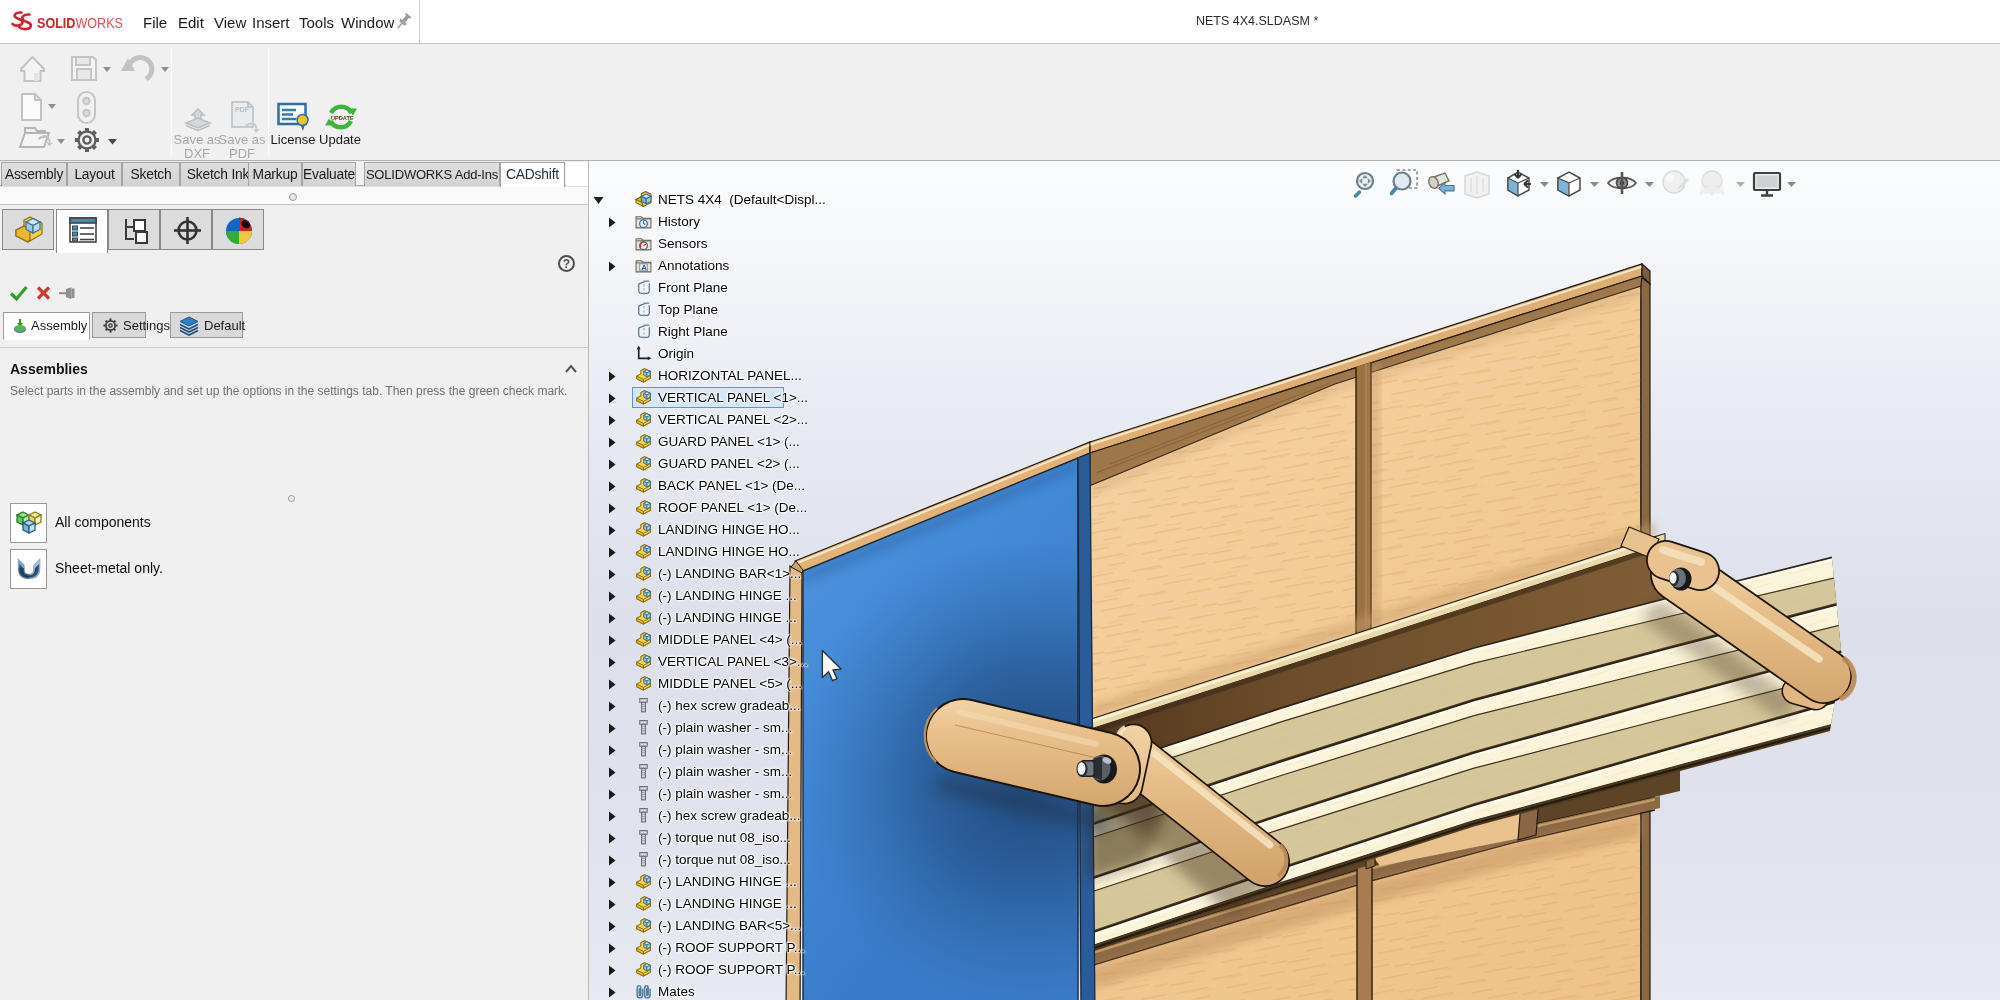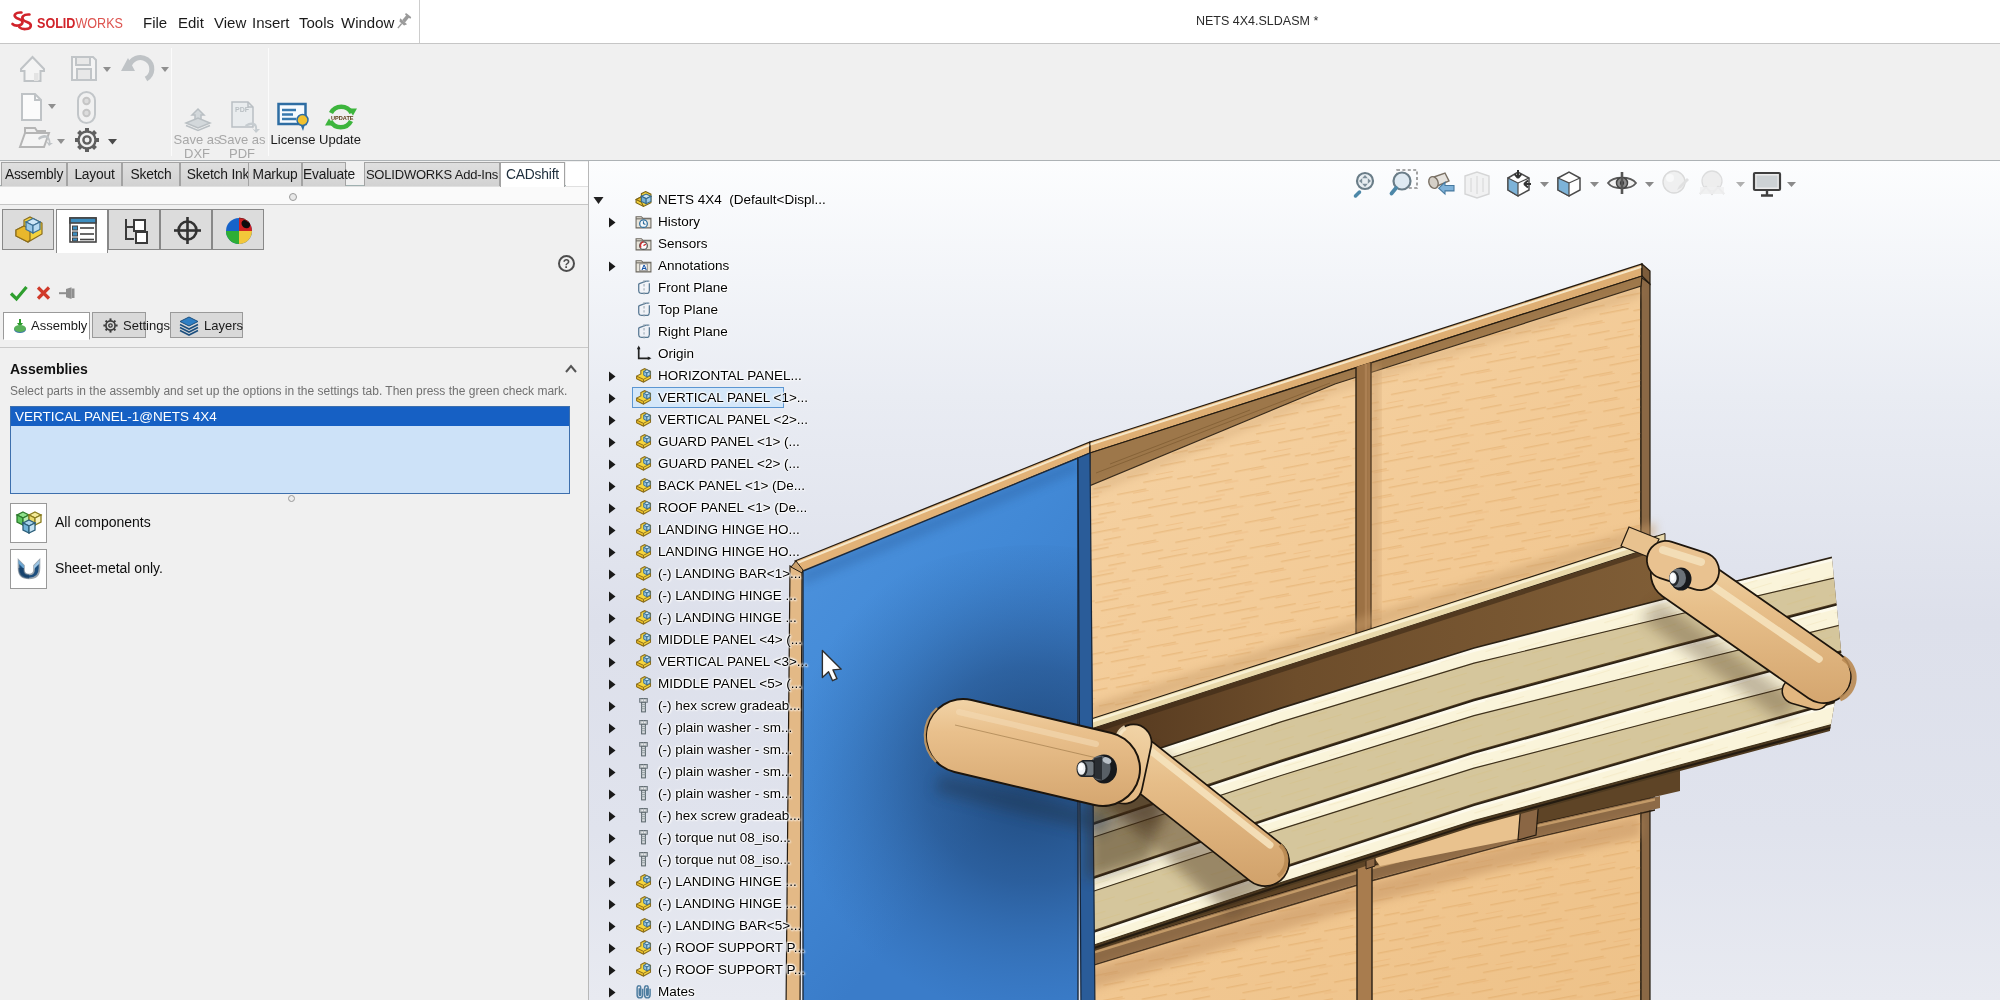--- a/index.html
+++ b/index.html
@@ -174,21 +174,21 @@
   </svg>
   <div class="tlabel dark" style="left:311px;top:89px;width:58px">Update</div>
 </div>
 
 <div id="cmtabs">
   <div class="cmtab" style="left:1px;width:66px">Assembly</div>
   <div class="cmtab" style="left:67px;width:55px">Layout</div>
   <div class="cmtab" style="left:122px;width:58px">Sketch</div>
   <div class="cmtab" style="left:180px;width:76px">Sketch Ink</div>
   <div class="cmtab" style="left:248px;width:54px">Markup</div>
-  <div class="cmtab" style="left:302px;width:44px">Evaluate</div>
+  <div class="cmtab" style="left:302px;width:54px">Evaluate</div>
   <div class="cmtab" style="left:364px;width:136px;font-size:13px">SOLIDWORKS Add-Ins</div>
   <div class="cmtab active" style="left:500px;width:65px">CADshift</div>
   <div style="position:absolute;left:566px;top:1px;width:22px;height:25px;background:#fff"></div>
 </div>
 <div id="cmstrip"></div>
 <div id="cmdot"></div>
 
 <div id="lpanel">
   <div class="ptab" style="left:2px">
     <svg style="margin:6px 0 0 11px" width="30" height="28" viewBox="0 0 30 28">
@@ -278,31 +278,28 @@
     </svg>
     <span style="position:absolute;left:30px;top:5px">Settings</span>
   </div>
   <div class="stab" style="left:170px;width:73px">
     <svg style="position:absolute;left:8px;top:3px" width="20" height="20" viewBox="0 0 20 20">
       <path d="M10 1 L19 5.5 L10 10 L1 5.5 Z" fill="#2f7fc4" stroke="#1c4f7e"></path>
       <path d="M1 8.5 L10 13 L19 8.5" fill="none" stroke="#1c4f7e" stroke-width="1.6"></path>
       <path d="M1 11.5 L10 16 L19 11.5" fill="none" stroke="#1c4f7e" stroke-width="1.6"></path>
       <path d="M1 14.5 L10 19 L19 14.5" fill="none" stroke="#1c4f7e" stroke-width="1.6"></path>
     </svg>
-    <span style="position:absolute;left:33px;top:5px">Layers</span>
+    <span style="position:absolute;left:33px;top:5px">Default</span>
   </div>
   <div id="stabline"></div>
   <div id="secAssemblies">Assemblies</div>
   <svg id="secChev" viewBox="0 0 12 12">
       <path d="M1 9 L6 3 L11 9" fill="none" stroke="#555" stroke-width="2"></path>
     </svg>
   <div id="secDesc">Select parts in the assembly and set up the options in the settings tab. Then press the green check mark.</div>
-  <div id="listbox">
-      <div id="listsel">VERTICAL PANEL-1@NETS 4X4</div>
-    </div>
   <div id="lbdot"></div>
   <div class="optbox" style="top:298px">
     <svg style="margin:5px 0 0 4px" width="28" height="28" viewBox="0 0 28 28">
       <g stroke-width="1.3">
         <path d="M8 3 L14 6 L8 9 L2 6 Z" fill="#8ee08a" stroke="#2c7a2c"></path>
         <path d="M2 6 L8 9 L8 16 L2 13 Z" fill="#5fc75f" stroke="#2c7a2c"></path>
         <path d="M8 9 L14 6 L14 13 L8 16 Z" fill="#b4ecb0" stroke="#2c7a2c"></path>
         <path d="M20 3 L26 6 L20 9 L14 6 Z" fill="#f3ea9a" stroke="#8a7c1d"></path>
         <path d="M14 6 L20 9 L20 16 L14 13 Z" fill="#e8d96c" stroke="#8a7c1d"></path>
         <path d="M20 9 L26 6 L26 13 L20 16 Z" fill="#f8f3c0" stroke="#8a7c1d"></path>

